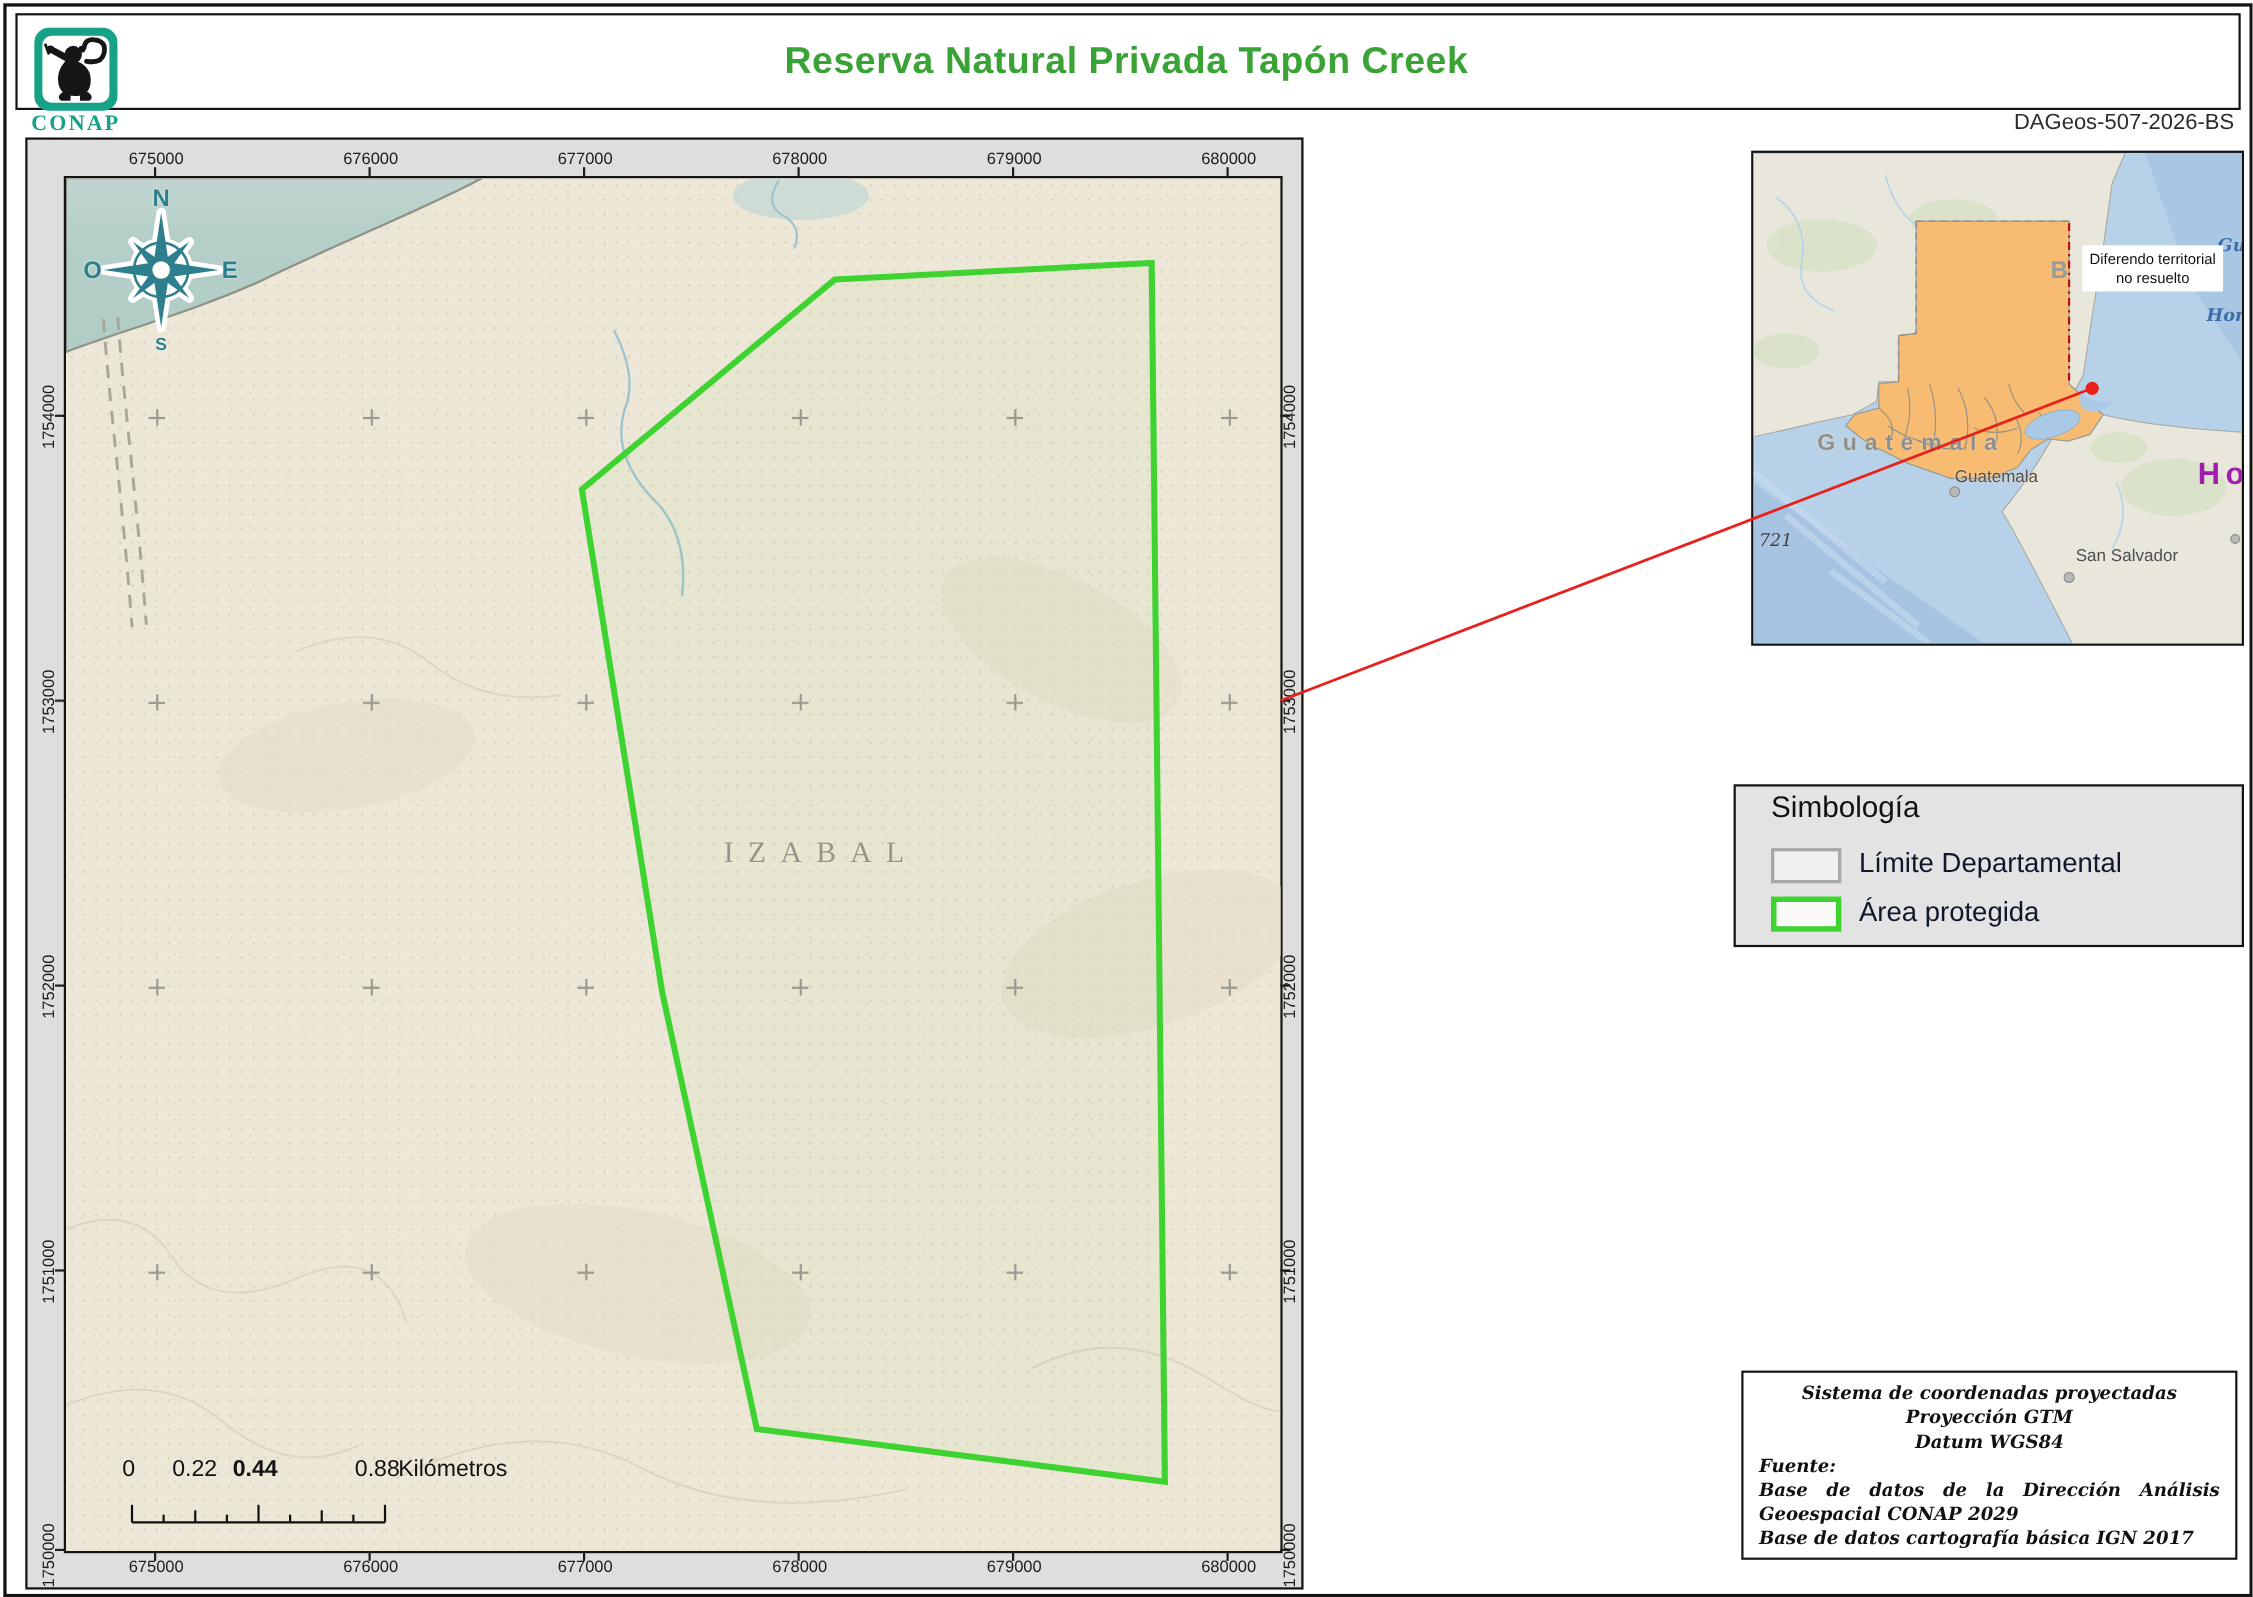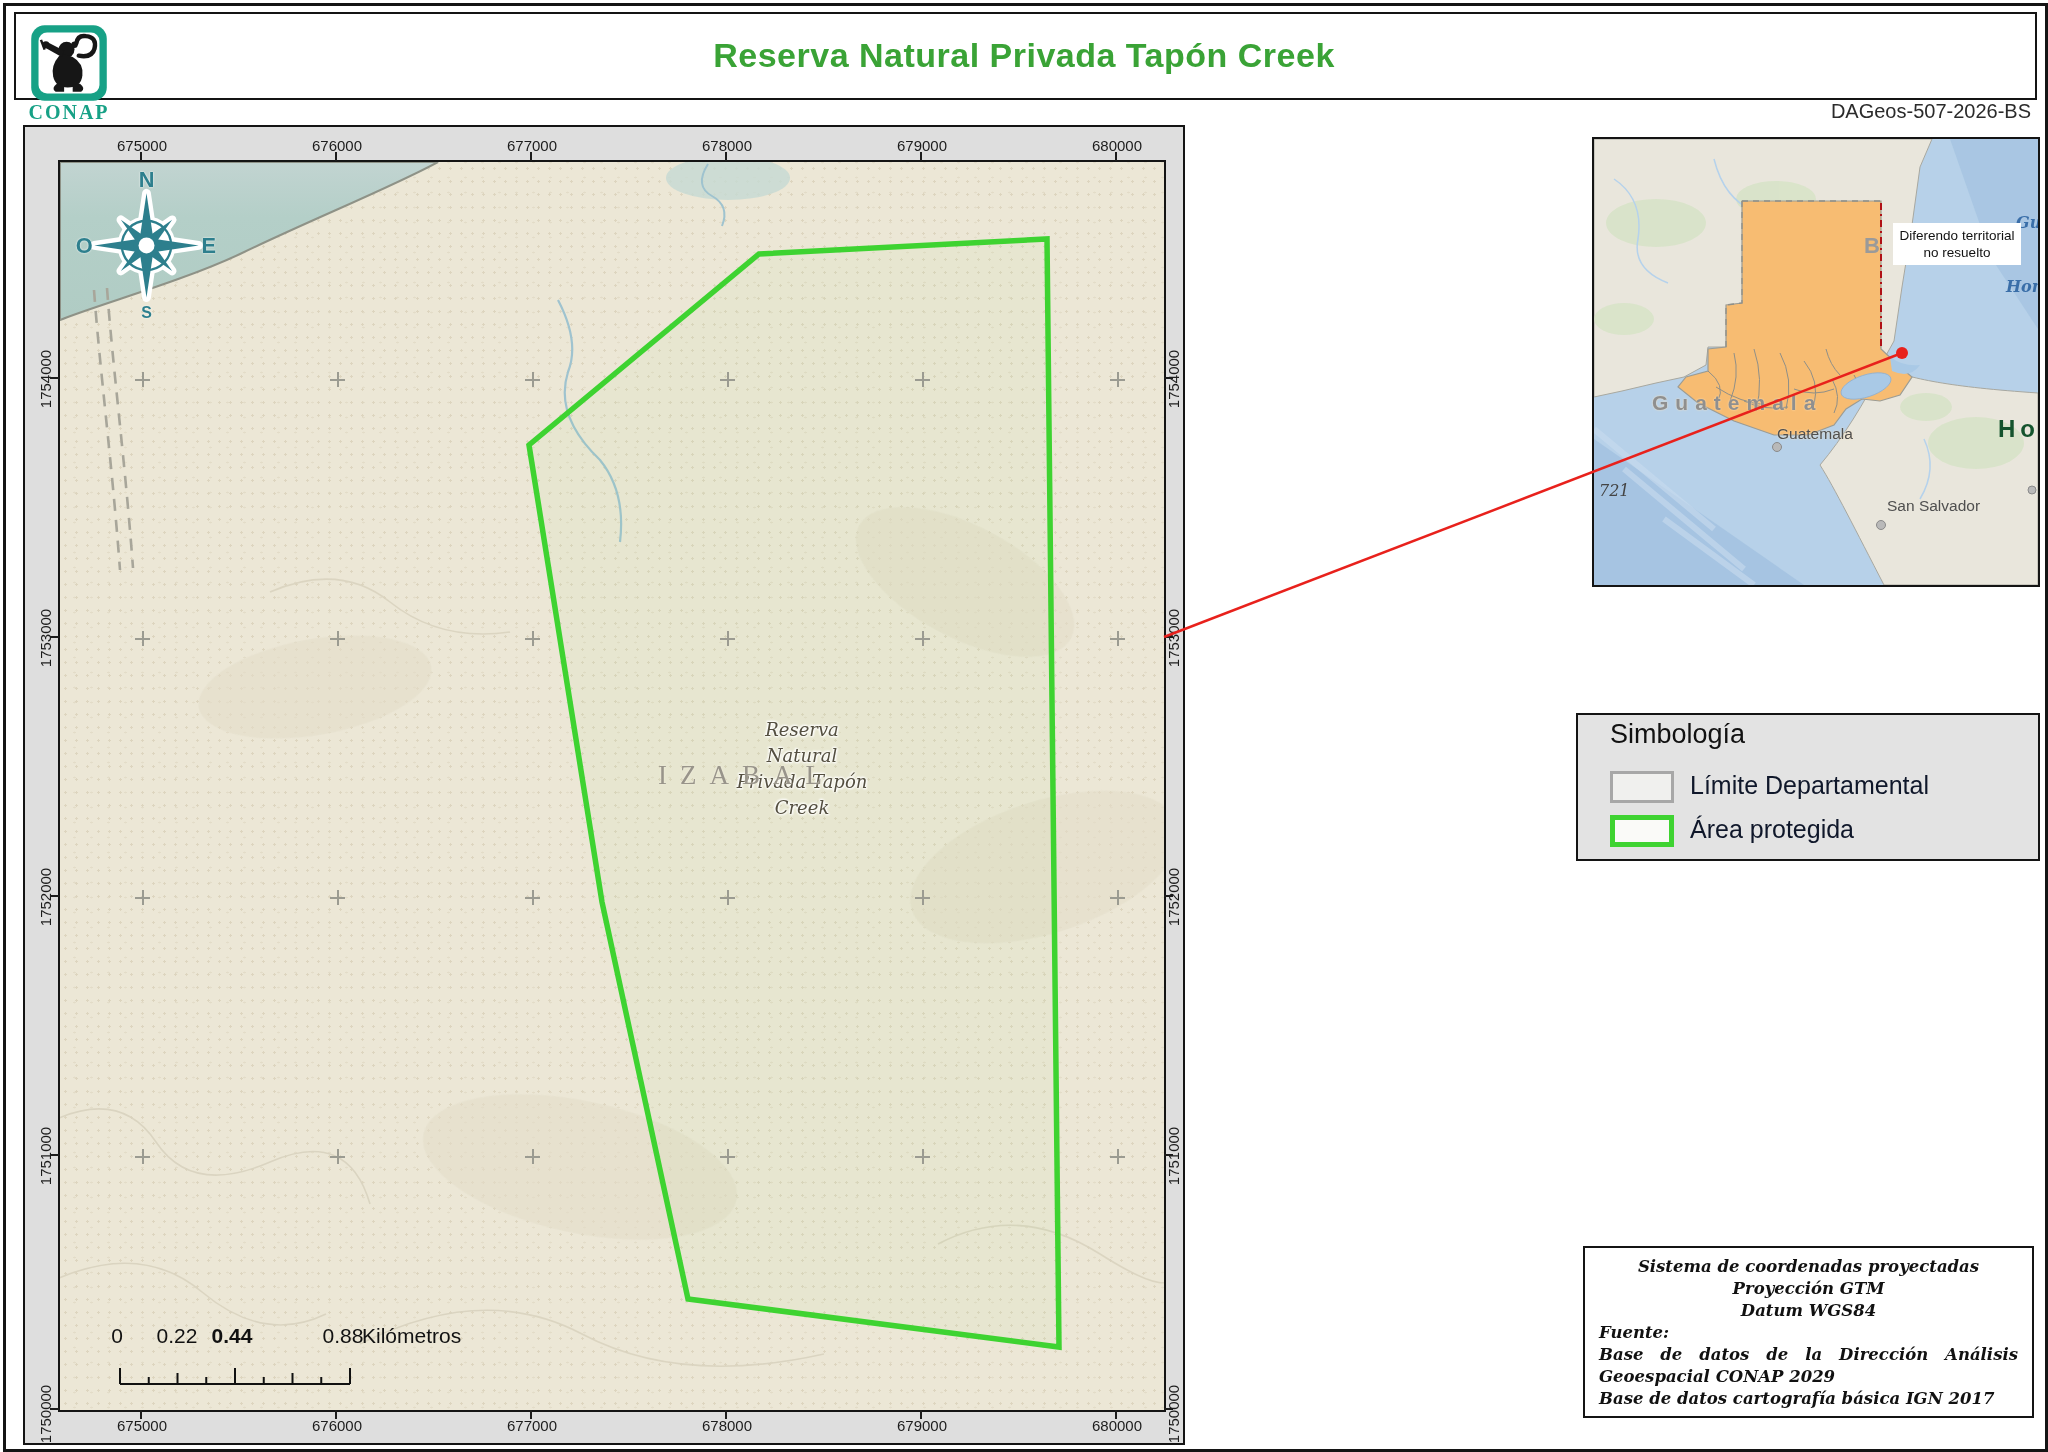--- a/index.html
+++ b/index.html
@@ -40,21 +40,21 @@
   .legend-swatch{width:58px;height:26px;background:#f0f0ee;}
   .legend-label{position:absolute;left:80px;top:0;font-size:25px;color:#0f172a;white-space:nowrap;}
   #credits-box{left:1583px;top:1246px;width:447px;height:168px;border:2px solid #141414;background:#fff;font-family:"DejaVu Serif",serif;font-style:italic;font-weight:700;color:#111;}
   .cr{position:absolute;left:14px;width:419px;font-size:16.5px;line-height:22px;}
   .cr.center{text-align:center;}
   .cr.just{text-align:justify;}
   
   #inset-country{left:58px;top:252px;font-size:21px;font-weight:700;letter-spacing:7px;color:#8f8f8f;text-shadow:0 0 2px #fbe3bf;}
   #inset-city{left:183px;top:286px;font-size:15.5px;color:#4f4f4f;text-shadow:0 0 2px #fbe3bf;}
   #inset-ss{left:293px;top:358px;font-size:15.5px;color:#4f4f4f;}
-  #inset-ho{left:404px;top:276px;font-size:24px;font-weight:700;letter-spacing:5px;color:#14532d;}
+  #inset-ho{left:404px;top:276px;font-size:28px;font-weight:700;letter-spacing:5px;color:#a21caf;}
   #inset-b{left:270px;top:94px;font-size:22px;font-weight:700;color:#9a9a9a;}
   .sea-lbl{font-family:"DejaVu Serif",serif;font-style:italic;font-weight:700;color:#3a6ea8;font-size:16px;}
   #inset-gu{left:422px;top:74px;}
   #inset-hond{left:412px;top:138px;}
   #inset-depth{left:5px;top:342px;font-family:"DejaVu Serif",serif;font-style:italic;font-size:16px;color:#444;}
   #inset-note{left:299px;top:84px;width:124px;background:#fff;text-align:center;font-size:13.5px;line-height:17px;color:#111;padding:4px 2px;}
   #overlay{left:0;top:0;width:2048px;height:1452px;pointer-events:none;}
   svg{display:block;}
 </style>
 </head>
@@ -191,26 +191,20 @@
           <div class="abs cross" style="left: 855px; top: 728px;"></div>
           <div class="abs cross" style="left: 1050px; top: 728px;"></div>
           <div class="abs cross" style="left: 75px; top: 987px;"></div>
           <div class="abs cross" style="left: 270px; top: 987px;"></div>
           <div class="abs cross" style="left: 465px; top: 987px;"></div>
           <div class="abs cross" style="left: 660px; top: 987px;"></div>
           <div class="abs cross" style="left: 855px; top: 987px;"></div>
           <div class="abs cross" style="left: 1050px; top: 987px;"></div>
         </div>
 
-      <div class="abs" id="reserve-label">
-        <div>Reserva</div>
-        <div>Natural</div>
-        <div>Privada Tapón</div>
-        <div>Creek</div>
-      </div>
       <div class="abs" id="izabal-label">IZABAL</div>
 
       <div class="abs sb-num" style="left:57px;top:1162px;">0</div>
       <div class="abs sb-num" style="left:117px;top:1162px;">0.22</div>
       <div class="abs sb-num" style="left:172px;top:1162px;font-weight:bold;">0.44</div>
       <div class="abs sb-num" style="left:283px;top:1162px;">0.88</div>
       <div class="abs" id="sb-unit" style="left:302px;top:1162px;">Kilómetros</div>
     </div>
 
     <div class="abs axl" style="left:117px;top:18px;">675000</div>

